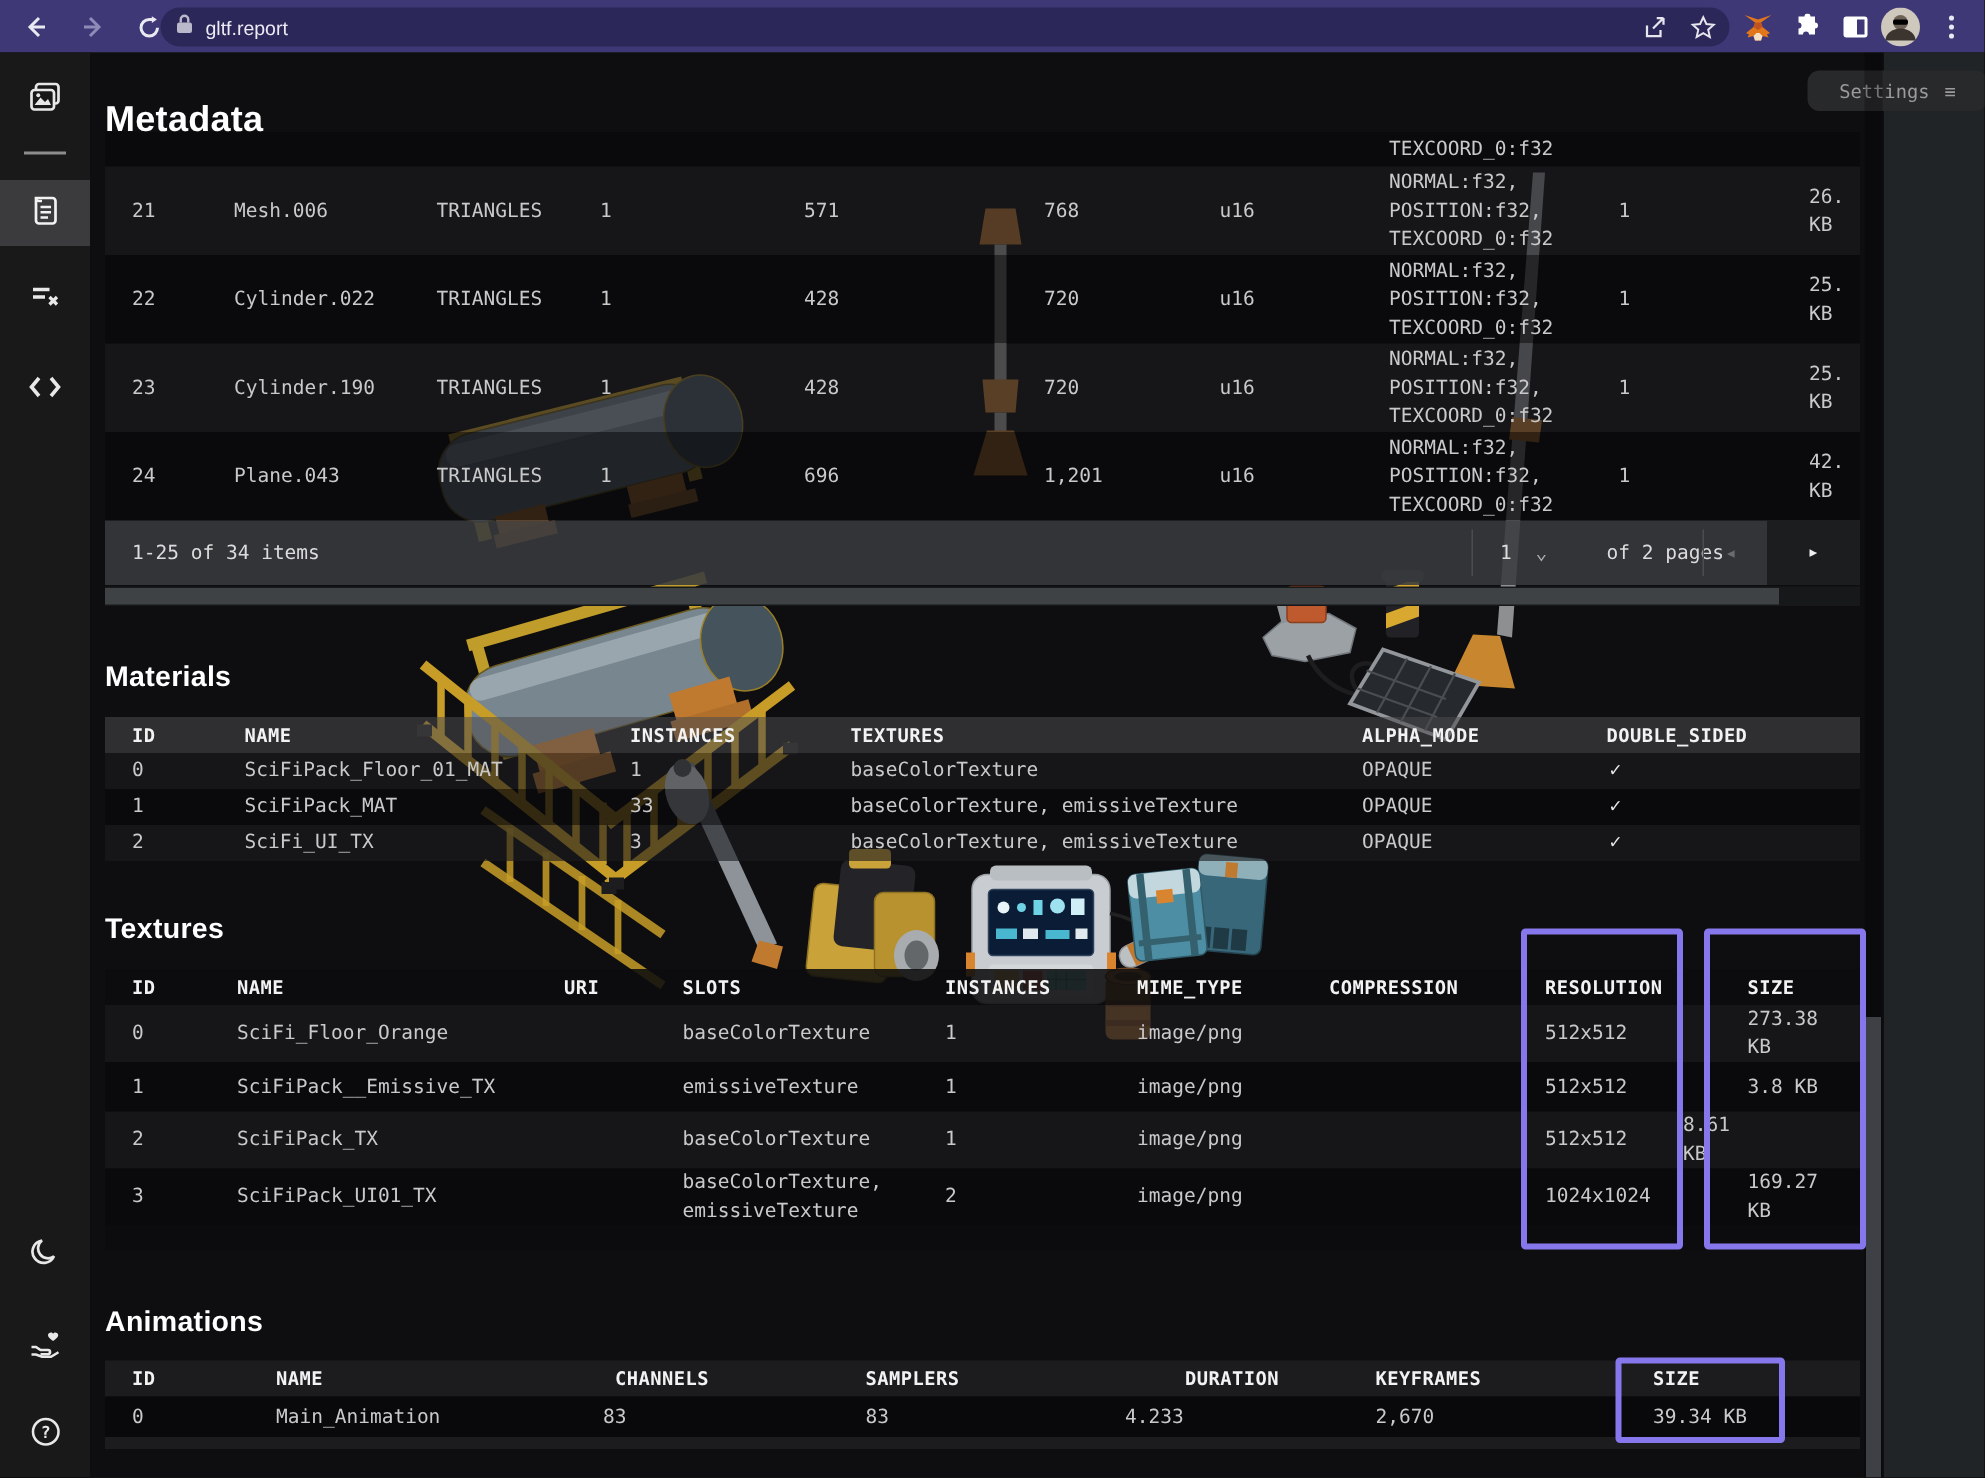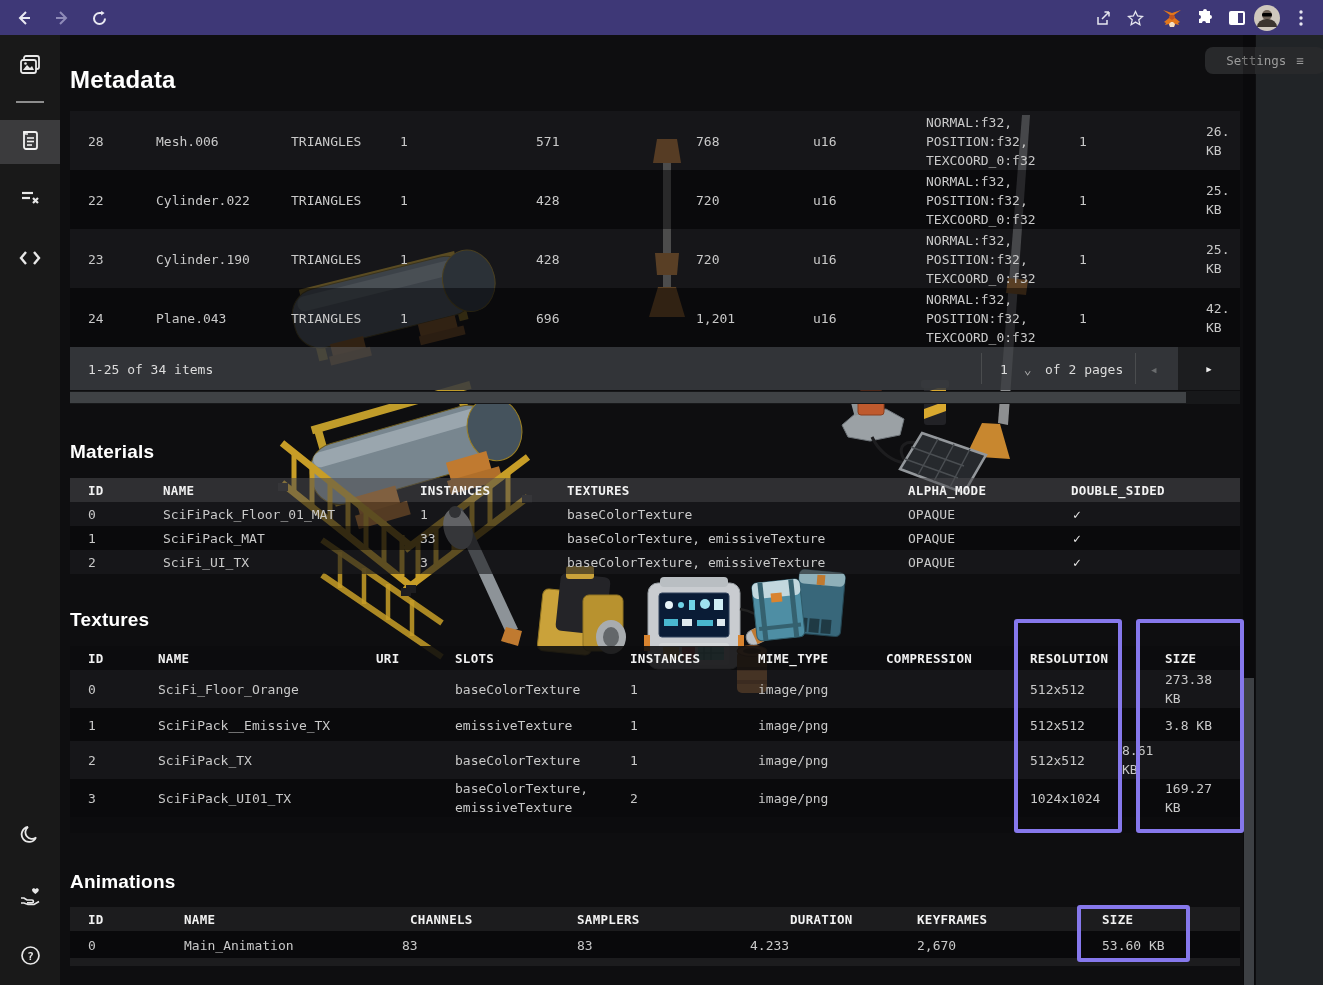--- a/index.html
+++ b/index.html
@@ -61,20 +61,29 @@
     <svg width="18" height="18" viewBox="0 0 18 18">
         <path d="M7 3 L13 9 L7 15" stroke="#8f8bb8" stroke-width="2" fill="none"></path>
         <path d="M3 9 H13" stroke="#8f8bb8" stroke-width="2"></path>
       </svg>
   </div>
   <div class="chrome-btn" style="left:85px">
     <svg width="17" height="17" viewBox="0 0 17 17">
         <path d="M14 8.5 A5.5 5.5 0 1 1 8.5 3 H12" stroke="#e9e9f2" stroke-width="2" fill="none"></path>
         <path d="M10.2 0.8 L13.6 3 L10.2 5.4 Z" fill="#e9e9f2"></path>
       </svg>
+  </div>
+  <div id="urlpill">
+    <span>
+      <svg width="12" height="14" viewBox="0 0 12 14">
+          <rect x="1" y="6" width="10" height="7" rx="1.5" fill="#b9b9cb"></rect>
+          <path d="M3.5 6 V4 a2.5 2.5 0 0 1 5 0 V6" stroke="#b9b9cb" stroke-width="1.6" fill="none"></path>
+        </svg>
+    </span>
+    <span id="urltext">gltf.report</span>
   </div>
   <div class="pill-icon" style="left:1090px">
     <svg width="17" height="17" viewBox="0 0 17 17">
         <path d="M3 7 V14 H12 V10" stroke="#e6e6ef" stroke-width="1.5" fill="none"></path>
         <path d="M7 9 L14 2 M14 2 H9.5 M14 2 V6.5" stroke="#e6e6ef" stroke-width="1.5" fill="none"></path>
       </svg>
   </div>
   <div class="pill-icon" style="left:1122px">
     <svg width="17" height="17" viewBox="0 0 17 17">
         <path d="M8.5 1.5 L10.6 6 L15.5 6.5 L11.8 9.8 L12.9 14.7 L8.5 12.1 L4.1 14.7 L5.2 9.8 L1.5 6.5 L6.4 6 Z" stroke="#e6e6ef" stroke-width="1.3" fill="none"></path>
@@ -325,23 +334,26 @@
   </svg>
 
   <div id="content">
 
     <h1 class="page-title" style="top:15px">Metadata</h1>
     <button id="settings">
       <span>Settings</span>
       <span>≡</span>
     </button>
 
+    <div class="trow r-dark" style="top:53px;height:23px">
+      <span class="cell" style="left:856px">TEXCOORD_0:f32</span>
+    </div>
 
     <div class="trow r-light" style="top:76px;height:59px">
-      <span class="cell" style="left:18px">28</span>
+      <span class="cell" style="left:18px">21</span>
       <span class="cell" style="left:86px">Mesh.006</span>
       <span class="cell" style="left:221px">TRIANGLES</span>
       <span class="cell" style="left:330px">1</span>
       <span class="cell" style="left:466px">571</span>
       <span class="cell" style="left:626px">768</span>
       <span class="cell" style="left:743px">u16</span>
       <span class="cell wrap" style="left:856px;width:128px">NORMAL:f32, POSITION:f32, TEXCOORD_0:f32</span>
       <span class="cell" style="left:1009px">1</span>
       <span class="cell wrap" style="left:1136px;width:40px">26. KB</span>
     </div>
@@ -382,21 +394,21 @@
       <span class="cell wrap" style="left:1136px;width:40px">42. KB</span>
     </div>
 
     <div id="pagebar">
       <span class="lbl" style="left:18px">1-25 of 34 items</span>
       <div class="vline" style="left:911px"></div>
       <span class="lbl" style="left:930px;cursor:pointer">
         <span>1</span>
         <span style="margin-left:8px;color:#aeaeae">⌄</span>
       </span>
-      <span class="lbl" style="left:975px">of 2 pages</span>
+      <span class="lbl" style="left:1001px">of 2 pages</span>
       <div class="vline" style="left:1065px"></div>
       <span class="lbl" style="left:1080px;color:#6a6c6e;cursor:pointer">◂</span>
       <div id="next-block">
         <span style="font:13px 'DejaVu Sans Mono',monospace;color:#f0f0f0">▸</span>
       </div>
     </div>
     <div id="hscroll">
         <div id="hscroll-thumb"></div>
       </div>
 
@@ -497,21 +509,21 @@
       <span class="hcell" style="left:847px">KEYFRAMES</span>
       <span class="hcell" style="left:1032px">SIZE</span>
     </div>
     <div class="trow" style="top:896px;height:27px;background:rgba(8,8,10,.85)">
       <span class="cell" style="left:18px">0</span>
       <span class="cell" style="left:114px">Main_Animation</span>
       <span class="cell" style="left:332px">83</span>
       <span class="cell" style="left:507px">83</span>
       <span class="cell" style="left:680px">4.233</span>
       <span class="cell" style="left:847px">2,670</span>
-      <span class="cell" style="left:1032px">53.60 KB</span>
+      <span class="cell" style="left:1032px">39.34 KB</span>
     </div>
     <div class="trow" style="top:923px;height:8px;background:rgba(30,30,33,.85)"></div>
     <div class="hibox" style="left:1017px;top:870px;width:113px;height:57px"></div>
 
 
     <div id="vscroll">
         <div id="vscroll-thumb"></div>
       </div>
   </div>
 </div>

